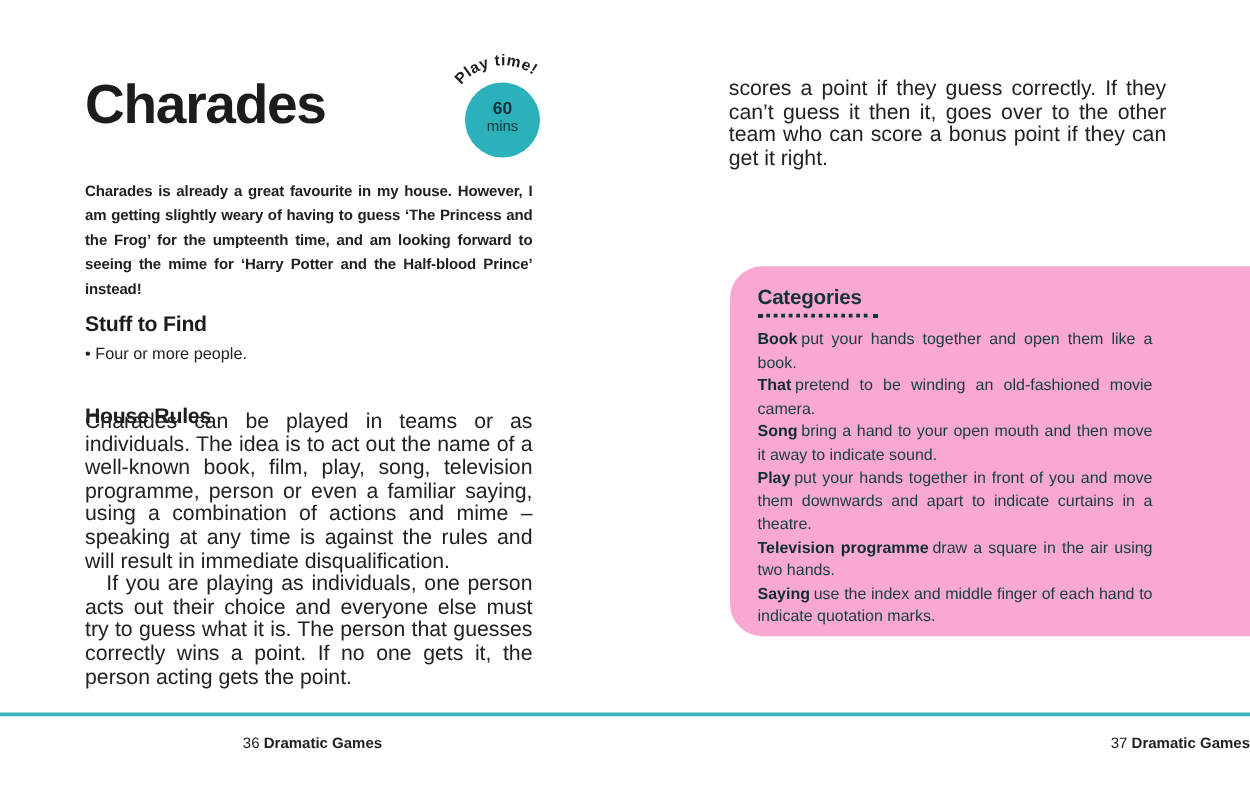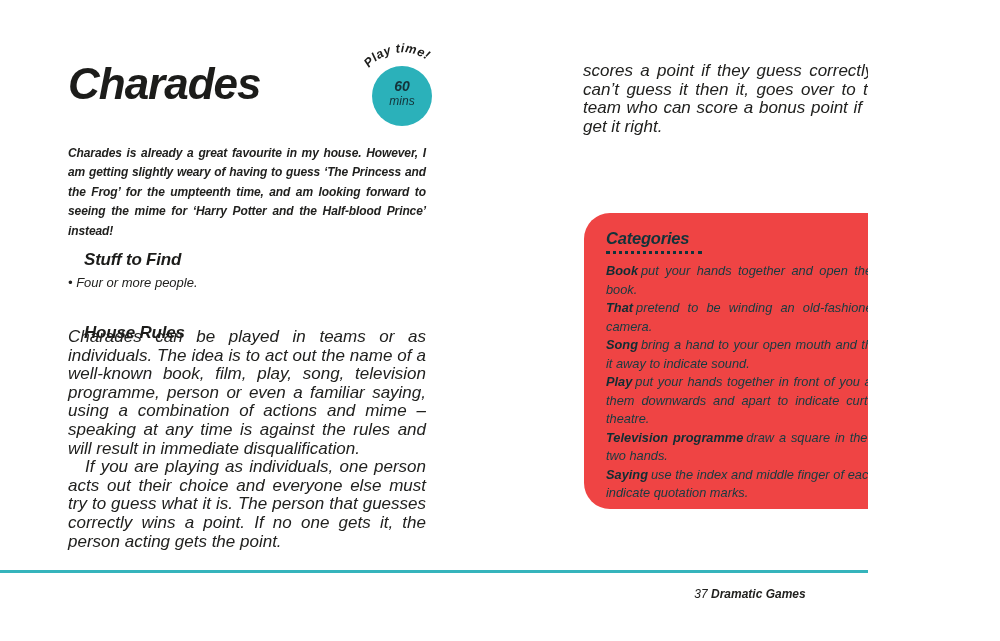--- a/index.html
+++ b/index.html
@@ -3,70 +3,70 @@
 <meta charset="utf-8">
 <style>
   * { box-sizing: border-box; }
   html, body { margin: 0; padding: 0; }
   body {
     width: 1000px; height: 641px;
     background: #ffffff;
     font-family: "Liberation Sans", sans-serif;
     color: #21211f;
   }
-  .spread { position: relative; width: 868px; height: 641px; overflow: hidden; background: #ffffff; font-style: italic; }
+  .spread { position: relative; width: 1000px; height: 641px; overflow: hidden; background: #ffffff; }
 
   
   .left-page { position: absolute; left: 68px; top: 62px; width: 358px; height: 500px; }
   .page-title {
     position: absolute; left: 0; top: 0; margin: 0;
     font-size: 44px; font-weight: bold; letter-spacing: -1px;
     color: #1c1c1a; line-height: 1;
   }
   .badge-wrap { position: absolute; left: 351px; top: 28px; width: 106px; height: 102px; }
   .badge-wrap svg { overflow: visible; }
   .arc-text { font-family: "Liberation Sans", sans-serif; font-size: 12.5px; font-weight: bold; fill: #1c1c1a; letter-spacing: 0.5px; }
   .badge-duration { font-family: "Liberation Sans", sans-serif; font-size: 14px; font-weight: bold; fill: #14333a; }
   .badge-unit { font-family: "Liberation Sans", sans-serif; font-size: 12px; fill: #14333a; }
 
   .intro {
     position: absolute; left: 0; top: 82px; width: 358px; margin: 0;
     font-size: 12px; font-weight: bold; line-height: 19.4px;
     text-align: justify; letter-spacing: -0.1px;
   }
   .section-heading {
-    position: absolute; left: 16px; margin: 0;
+    position: absolute; left: 0; margin: 0;
     font-size: 17px; font-weight: bold; color: #1c1c1a; letter-spacing: -0.2px;
   }
   .h-stuff { top: 188px; }
   .h-rules { top: 243px; margin-top: 18px; }
   .bullet-line { position: absolute; left: 0; top: 213px; margin: 0; font-size: 13px; }
   .rules-text { position: absolute; left: 0; top: 266px; width: 358px; }
   .body-p { margin: 0; font-size: 17px; line-height: 18.6px; text-align: justify; }
   .indent { text-indent: 17px; }
   .justify-last { text-align-last: justify; }
 
   
   .right-text { position: absolute; left: 583px; top: 62px; width: 350px; }
 
   .catbox {
     position: absolute; left: 584px; top: 213px; width: 416px; height: 296px;
-    background: #ef4444; border-radius: 26px 0 0 26px;
+    background: #f9a8d4; border-radius: 26px 0 0 26px;
     padding: 16px 78px 12px 22px; color: #15383e;
   }
   .catbox-heading { margin: 0; font-size: 16.5px; font-weight: bold; color: #12333a; letter-spacing: -0.2px; }
   .dotted-underline { width: 96px; height: 0; border-bottom: 3.5px dotted #12333a; margin: 3px 0 8px; }
   .cat-item { margin: 0; font-size: 12.8px; line-height: 18.5px; text-align: justify; color: #163b41; }
   .cat-item b { color: #102d33; margin-right: 3px; }
 
   
   .divider { position: absolute; left: 0; top: 570px; width: 1000px; height: 3px; background: #35b4bc; }
   .footer { position: absolute; top: 587px; font-size: 12px; color: #21211f; }
   .footer-left { left: 0; width: 500px; text-align: center; }
-  .footer-right { left: 500px; width: 500px; text-align: center; }
+  .footer-right { left: 500px; width: 500px; text-align: right; }
 </style>
 </head>
 <body>
 
 <div class="spread">
 
   <div class="left-page">
     <h1 class="page-title">Charades</h1>
 
     <p class="intro">Charades is already a great favourite in my house. However, I am getting slightly weary of having to guess ‘The Princess and the Frog’ for the umpteenth time, and am looking forward to seeing the mime for ‘Harry Potter and the Half-blood Prince’ instead!</p>
@@ -101,17 +101,20 @@
 
     <p class="cat-item"><b>Book</b><span>put your hands together and open them like a book.</span></p>
     <p class="cat-item"><b>That</b><span>pretend to be winding an old-fashioned movie camera.</span></p>
     <p class="cat-item"><b>Song</b><span>bring a hand to your open mouth and then move it away to indicate sound.</span></p>
     <p class="cat-item"><b>Play</b><span>put your hands together in front of you and move them downwards and apart to indicate curtains in a theatre.</span></p>
     <p class="cat-item"><b>Television programme</b><span>draw a square in the air using two hands.</span></p>
     <p class="cat-item"><b>Saying</b><span>use the index and middle finger of each hand to indicate quotation marks.</span></p>
   </div>
 
   <div class="divider"></div>
+  <div class="footer footer-left">
+    <span>36</span> <b>Dramatic Games</b>
+  </div>
   <div class="footer footer-right">
     <span>37</span> <b>Dramatic Games</b>
   </div>
 
 </div>
 
 </body></html>

